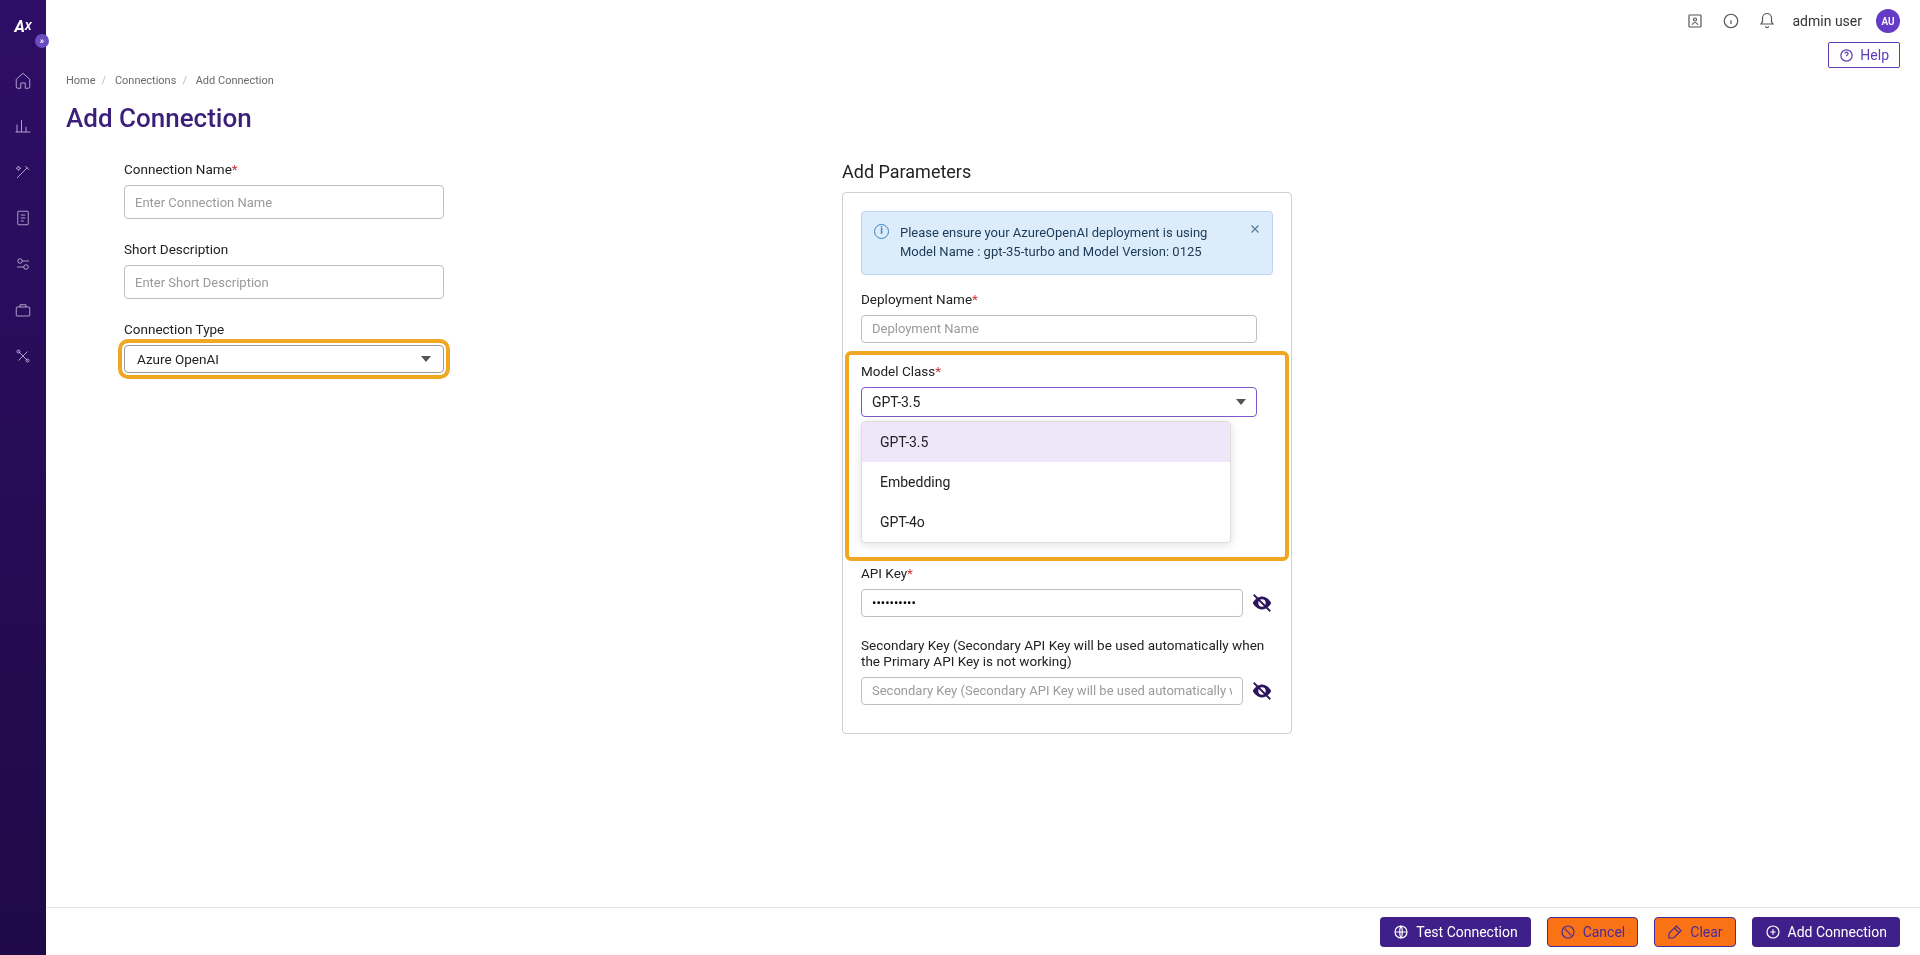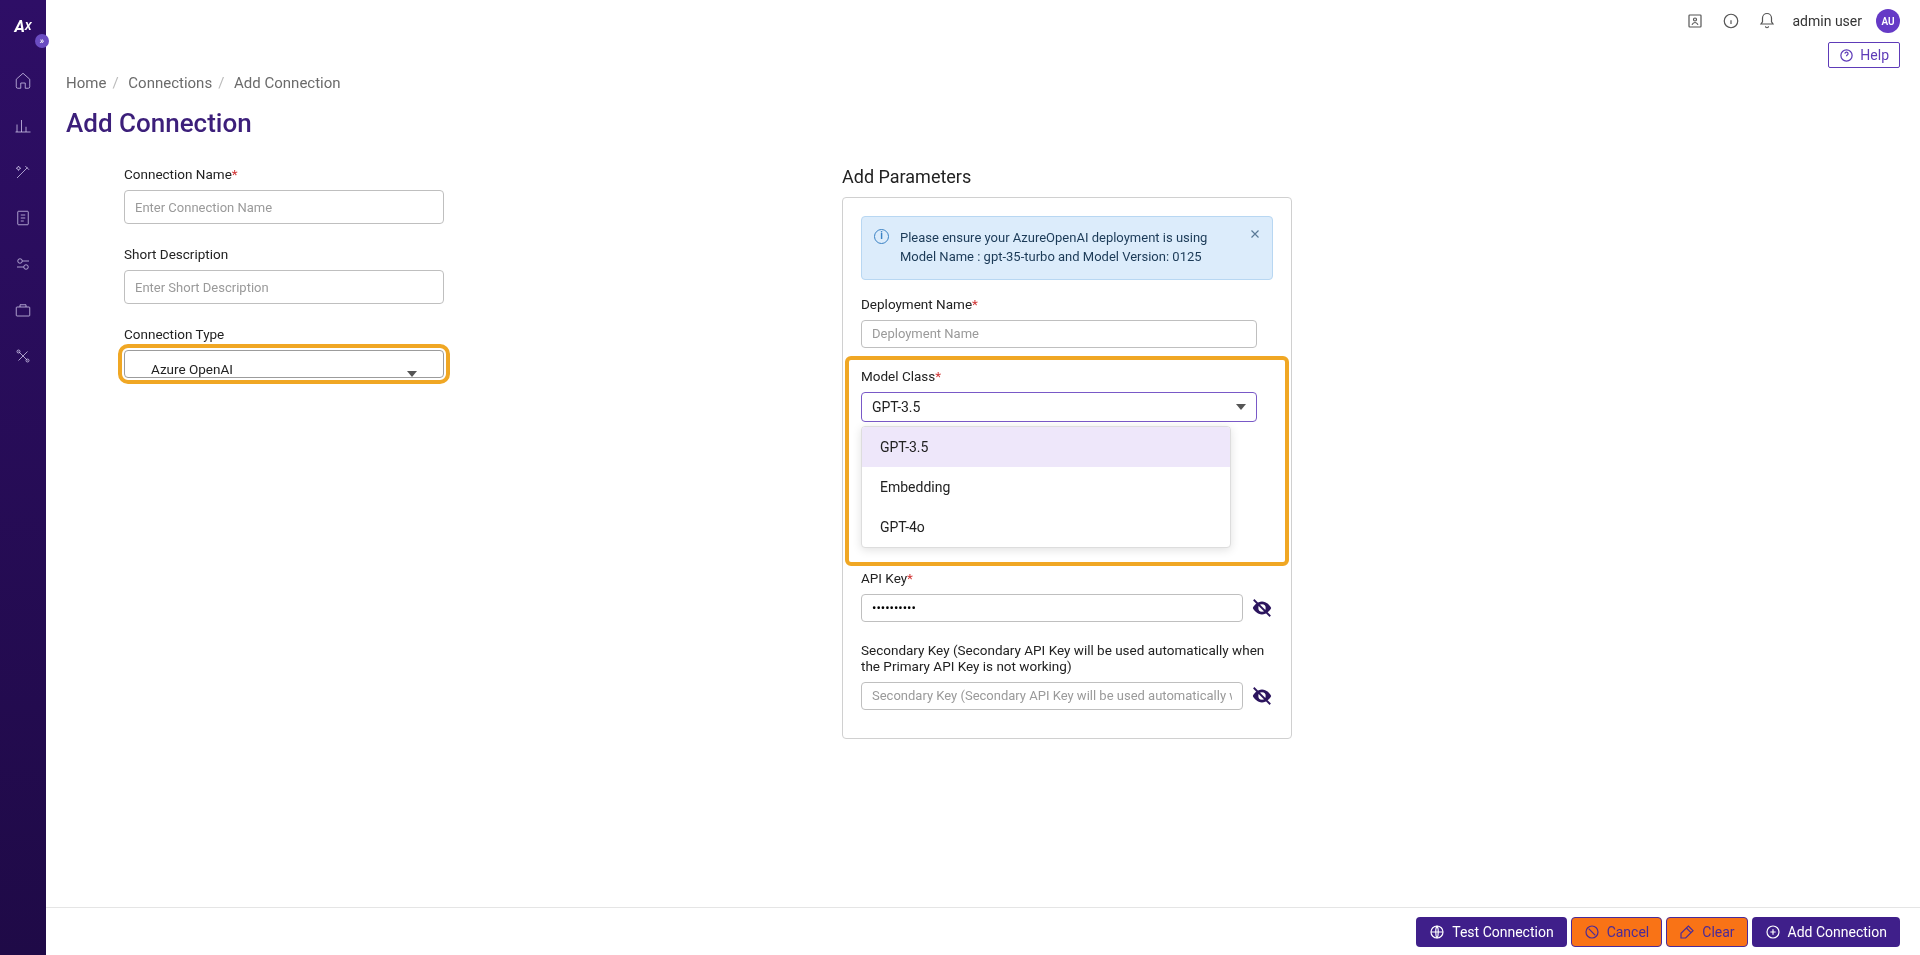--- a/index.html
+++ b/index.html
@@ -13,54 +13,54 @@
 .main{flex:1;display:flex;flex-direction:column;min-width:0}
 .topbar{height:42px;display:flex;align-items:center;justify-content:flex-end;gap:14px;padding:0 20px;border-bottom:0}
 .topbar .icon-btn{width:22px;height:22px;display:flex;align-items:center;justify-content:center;color:#555;cursor:pointer}
 .topbar .icon-btn svg{width:18px;height:18px;stroke:currentColor;fill:none;stroke-width:1.6}
 .user-name{font-size:14px;color:#333}
 .avatar{width:24px;height:24px;border-radius:50%;background:#653ac6;color:#fff;display:flex;align-items:center;justify-content:center;font-size:10px;font-weight:600}
 .helpbar{display:flex;justify-content:flex-end;padding:0 20px 4px}
 .help-btn{display:flex;align-items:center;gap:6px;border:1.5px solid #5e3bb8;color:#5e3bb8;background:#fff;border-radius:2px;padding:4px 10px;font-size:14px;cursor:pointer}
 .help-btn svg{width:15px;height:15px;stroke:currentColor;fill:none;stroke-width:2}
 .content{flex:1;padding:0 20px;overflow:auto;position:relative}
-.crumbs{font-size:15px;color:#6b6b6b;margin-top:2px}
+.crumbs{font-size:11px;color:#6b6b6b;margin-top:2px}
 .crumbs a{color:#6b6b6b;text-decoration:none}
 .crumbs .sep{margin:0 6px;color:#bbb}
 .page-title{font-size:26px;color:#3c1f7a;font-weight:500;margin-top:16px;margin-bottom:28px}
 .form-grid{display:flex;gap:16px}
 .col-left{width:760px;padding-left:58px}
 .col-right{flex:1}
 .field{margin-bottom:22px}
 .label{font-size:13.5px;color:#222;margin-bottom:8px}
 .req{color:#d03333}
 .input{width:320px;height:28px;border:1px solid #bfbfbf;border-radius:4px;padding:16px 10px;font-size:13px;color:#333}
 .input::placeholder{color:#9a9a9a}
-.select-wrap{width:320px;height:28px;border:1px solid #9c9c9c;border-radius:4px;display:flex;align-items:flex-end;justify-content:space-between;padding:0 26px;font-size:13.5px;color:#222;cursor:pointer;position:relative;background:#fff}
+.select-wrap{width:320px;height:28px;border:1px solid #9c9c9c;border-radius:4px;display:flex;align-items:center;justify-content:space-between;padding:0 12px;font-size:13.5px;color:#222;cursor:pointer;position:relative;background:#fff}
 .select-wrap .caret{width:0;height:0;border-left:5px solid transparent;border-right:5px solid transparent;border-top:6px solid #555}
 .highlight-box{outline:4px solid #f0a724;outline-offset:2px;border-radius:4px}
 .section-title{font-size:18px;color:#222;margin-bottom:10px}
 .panel{width:450px;border:1px solid #d0d0d0;border-radius:4px;padding:18px 18px 24px;position:relative}
 .alert{background:#dcecfb;border:1px solid #b8d7f2;border-radius:4px;padding:12px 36px 12px 38px;font-size:13px;color:#1b3a57;position:relative;margin-bottom:16px;line-height:1.45}
 .alert .info-ico{position:absolute;left:12px;top:12px;width:15px;height:15px;border:1.5px solid #3b82c4;border-radius:50%;display:flex;align-items:center;justify-content:center;color:#3b82c4;font-size:10px;font-weight:700}
 .alert .close-ico{position:absolute;right:10px;top:10px;width:14px;height:14px;color:#5a7a97;cursor:pointer}
 .panel .field{margin-bottom:20px}
 .panel .input-full{width:396px;height:28px;border:1px solid #bfbfbf;border-radius:4px;padding:0 10px;font-size:13px}
 .panel .input-full::placeholder{color:#9a9a9a}
 .select-full{width:396px;height:30px;border:1.5px solid #7959c7;border-radius:4px;display:flex;align-items:center;justify-content:space-between;padding:0 10px;font-size:14px;color:#222;cursor:pointer;background:#fff}
 .select-full .caret{width:0;height:0;border-left:5px solid transparent;border-right:5px solid transparent;border-top:6px solid #555}
 .model-class-wrap{outline:4px solid #f0a724;outline-offset:-2px;border-radius:4px;padding:10px 14px 16px;margin:-10px -14px 6px}
 .dropdown{width:370px;background:#fff;border:1px solid #ddd;border-radius:4px;box-shadow:0 2px 10px rgba(0,0,0,.12);margin-top:4px;overflow:hidden}
 .dropdown .opt{padding:12px 18px;font-size:14px;color:#222;cursor:pointer}
 .dropdown .opt.sel{background:#eee7fa}
 .pw-row{display:flex;align-items:center;gap:8px}
 .pw-row .input-full{flex:1}
 .eye{width:22px;height:22px;color:#2c155e}
 .eye svg{width:22px;height:22px;fill:currentColor}
-.footer{height:48px;border-top:1px solid #e5e5e5;display:flex;align-items:center;justify-content:flex-end;gap:4px;padding:0 20px}
+.footer{height:48px;border-top:1px solid #e5e5e5;display:flex;align-items:center;justify-content:flex-end;gap:16px;padding:0 20px}
 .btn{display:flex;align-items:center;gap:7px;height:30px;border-radius:4px;padding:0 12px;font-size:14px;cursor:pointer;border:1px solid transparent}
 .btn svg{width:16px;height:16px;stroke:currentColor;fill:none;stroke-width:1.8}
 .btn-primary{background:#3f1f8a;color:#fff}
 .btn-outline{background:#f97316;border-color:#4a2b99;color:#4a2b99}
 .hidden-label{font-size:13.5px;color:#222;margin-bottom:8px}
 </style>
 </head>
 <body>
 
 <div class="app">

